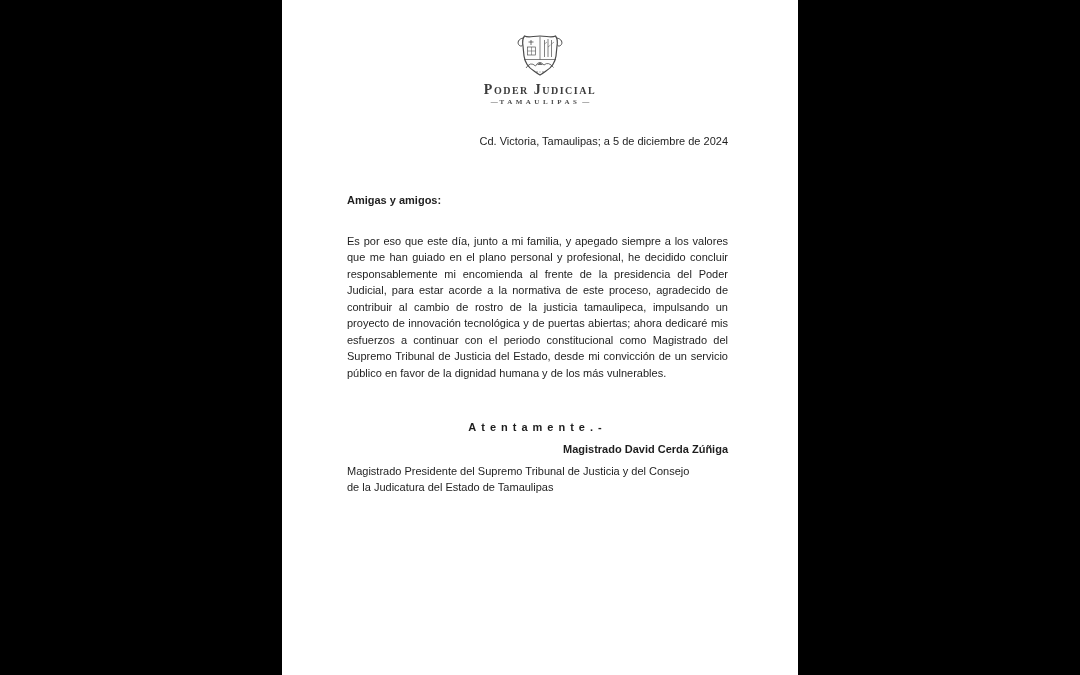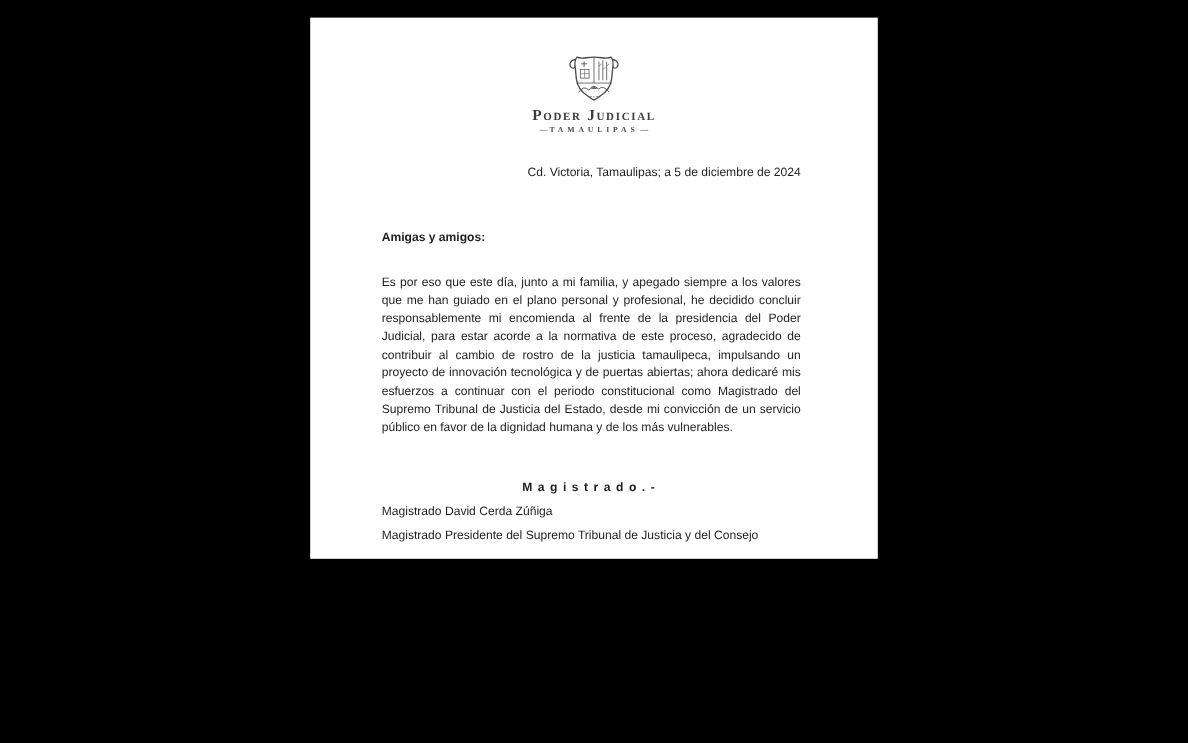--- a/index.html
+++ b/index.html
@@ -15,23 +15,23 @@
     font-family: "Liberation Sans", sans-serif;
   }
   .stage {
     position: absolute;
     inset: 0;
     background: #000;
   }
   .paper {
     position: absolute;
     left: 282px;
-    top: 16px;
+    top: 0;
     width: 516px;
-    height: 492px;
+    height: 675px;
     background: #ffffff;
     color: #1e1e1e;
     box-sizing: border-box;
     padding-top: 32px;
   }
   .letterhead {
     text-align: center;
   }
   .crest {
     display: block;
@@ -84,22 +84,22 @@
   }
   .closing {
     margin-top: 38px;
     text-align: center;
     font-weight: bold;
     letter-spacing: 5px;
     line-height: 17px;
   }
   .sig-name {
     margin-top: 5px;
-    text-align: left;
-    font-weight: normal;
+    text-align: right;
+    font-weight: bold;
     line-height: 17px;
   }
   .sig-title {
     margin-top: 5px;
     text-align: left;
     line-height: 16px;
   }
 </style>
 </head>
 <body>
@@ -142,23 +142,24 @@
       <div class="org-sub">Tamaulipas</div>
     </header>
 
     <div class="content">
       <div class="dateline">Cd. Victoria, Tamaulipas; a 5 de diciembre de 2024</div>
 
       <div class="salutation">Amigas y amigos:</div>
 
       <p class="para">Es por eso que este día, junto a mi familia, y apegado siempre a los valores que me han guiado en el plano personal y profesional, he decidido concluir responsablemente mi encomienda al frente de la presidencia del Poder Judicial, para estar acorde a la normativa de este proceso, agradecido de contribuir al cambio de rostro de la justicia tamaulipeca, impulsando un proyecto de innovación tecnológica y de puertas abiertas; ahora dedicaré mis esfuerzos a continuar con el periodo constitucional como Magistrado del Supremo Tribunal de Justicia del Estado, desde mi convicción de un servicio público en favor de la dignidad humana y de los más vulnerables.</p>
 
-      <div class="closing">Magistrado.-</div>
+      <div class="closing">Atentamente.-</div>
 
       <div class="sig-name">Magistrado David Cerda Zúñiga</div>
 
       <div class="sig-title">
         <div>Magistrado Presidente del Supremo Tribunal de Justicia y del Consejo</div>
+        <div>de la Judicatura del Estado de Tamaulipas</div>
       </div>
     </div>
 
   </div>
 </div>
 
 </body></html>

